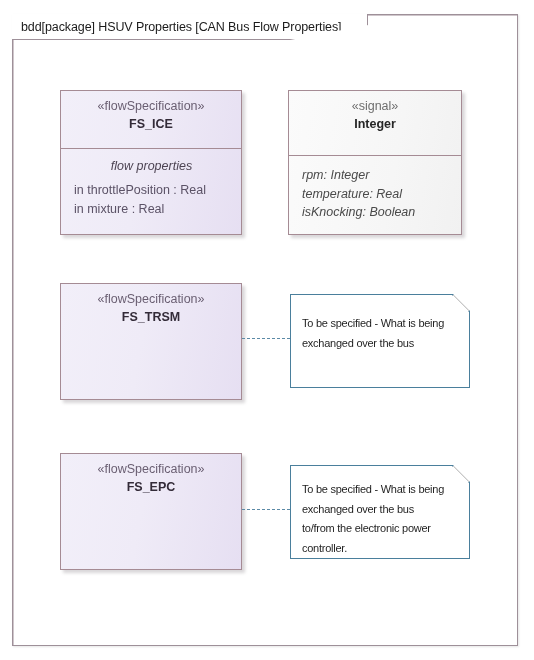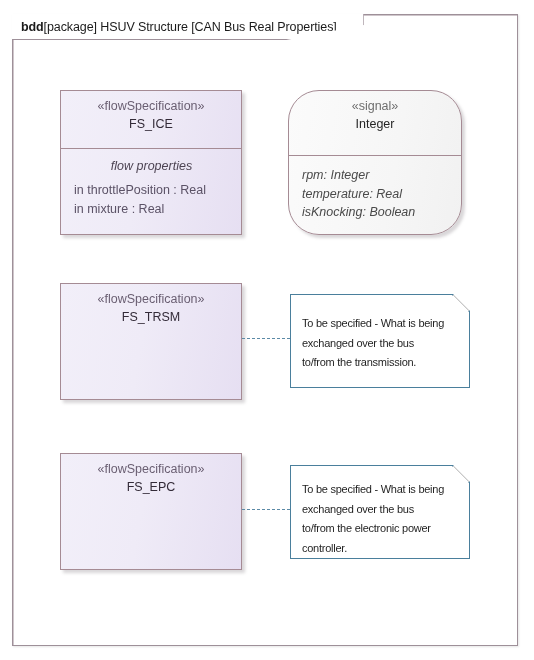--- a/index.html
+++ b/index.html
@@ -48,53 +48,52 @@
     box-sizing: border-box;
     -webkit-clip-path: polygon(0 0, 100% 0, 100% 42%, 78% 100%, 0 100%);
     clip-path: polygon(0 0, 100% 0, 100% 42%, 78% 100%, 0 100%);
     white-space: nowrap;
   }
   .frame-title {
     font-size: 12.5px;
     color: #1b1b1b;
     letter-spacing: -0.1px;
   }
-  .frame-title .kind { font-weight: bold; text-align: center; }
+  .frame-title .kind { font-weight: normal; text-align: center; }
 
   
   .block {
     position: absolute;
     box-sizing: border-box;
     border: 1px solid #a58b94;
     box-shadow: 3px 3px 3px rgba(120,110,118,0.28);
   }
   .block.flowspec {
     background: linear-gradient(100deg, #f2eff9 0%, #efebf7 45%, #e6dff2 100%);
   }
   .block.signal {
     background: linear-gradient(100deg, #fbfbfb 0%, #f6f6f6 60%, #f1f1f1 100%);
-    border-radius: 31px;
   }
   .block-header {
     text-align: center;
     padding-top: 7px;
     box-sizing: border-box;
   }
   .block-header.with-rule {
     border-bottom: 1px solid #a58b94;
   }
   .stereotype {
     font-size: 12.5px;
     color: #6a5f72;
     line-height: 17px;
   }
   .signal .stereotype { color: #6e6e6e; }
   .block-name {
     font-size: 12.5px;
-    font-weight: normal;
+    font-weight: bold;
     color: #332b38;
     line-height: 19px;
   }
   .signal .block-name { color: #262626; }
 
   .compartment {
     padding: 8px 12px 8px 13px;
     box-sizing: border-box;
   }
   .compartment-title {
@@ -154,21 +153,21 @@
     border-top: 1px dashed #5b8aa6;
   }
 </style>
 </head>
 <body>
 
 <div id="diagram-canvas">
 
   <div id="diagram-frame"></div>
   <div id="frame-header-tab">
-    <span class="frame-title"><span class="kind">bdd</span><span>[package] HSUV Structure [CAN Bus Real Properties]</span></span>
+    <span class="frame-title"><span class="kind">bdd</span><span>[package] HSUV Properties [CAN Bus Flow Properties]</span></span>
   </div>
 
   <div class="block flowspec" style="left:60px; top:90px; width:182px; height:145px;">
     <div class="block-header with-rule" style="height:58px;">
       <div class="stereotype">«flowSpecification»</div>
       <div class="block-name">FS_ICE</div>
     </div>
     <div class="compartment">
       <div class="compartment-title">flow properties</div>
       <div class="feature">in throttlePosition : Real</div>
@@ -195,21 +194,20 @@
     </div>
   </div>
 
   <div class="anchor" style="left:242px; top:338px; width:48px;"></div>
 
   <div class="note" style="left:290px; top:294px; width:180px; height:94px;">
     <div class="note-fold"></div>
     <div class="note-body" style="top:19px;">
       <div class="note-line">To be specified - What is being</div>
       <div class="note-line">exchanged over the bus</div>
-      <div class="note-line">to/from the transmission.</div>
     </div>
   </div>
 
   <div class="block flowspec" style="left:60px; top:453px; width:182px; height:117px;">
     <div class="block-header" style="height:58px;">
       <div class="stereotype">«flowSpecification»</div>
       <div class="block-name">FS_EPC</div>
     </div>
   </div>
 

